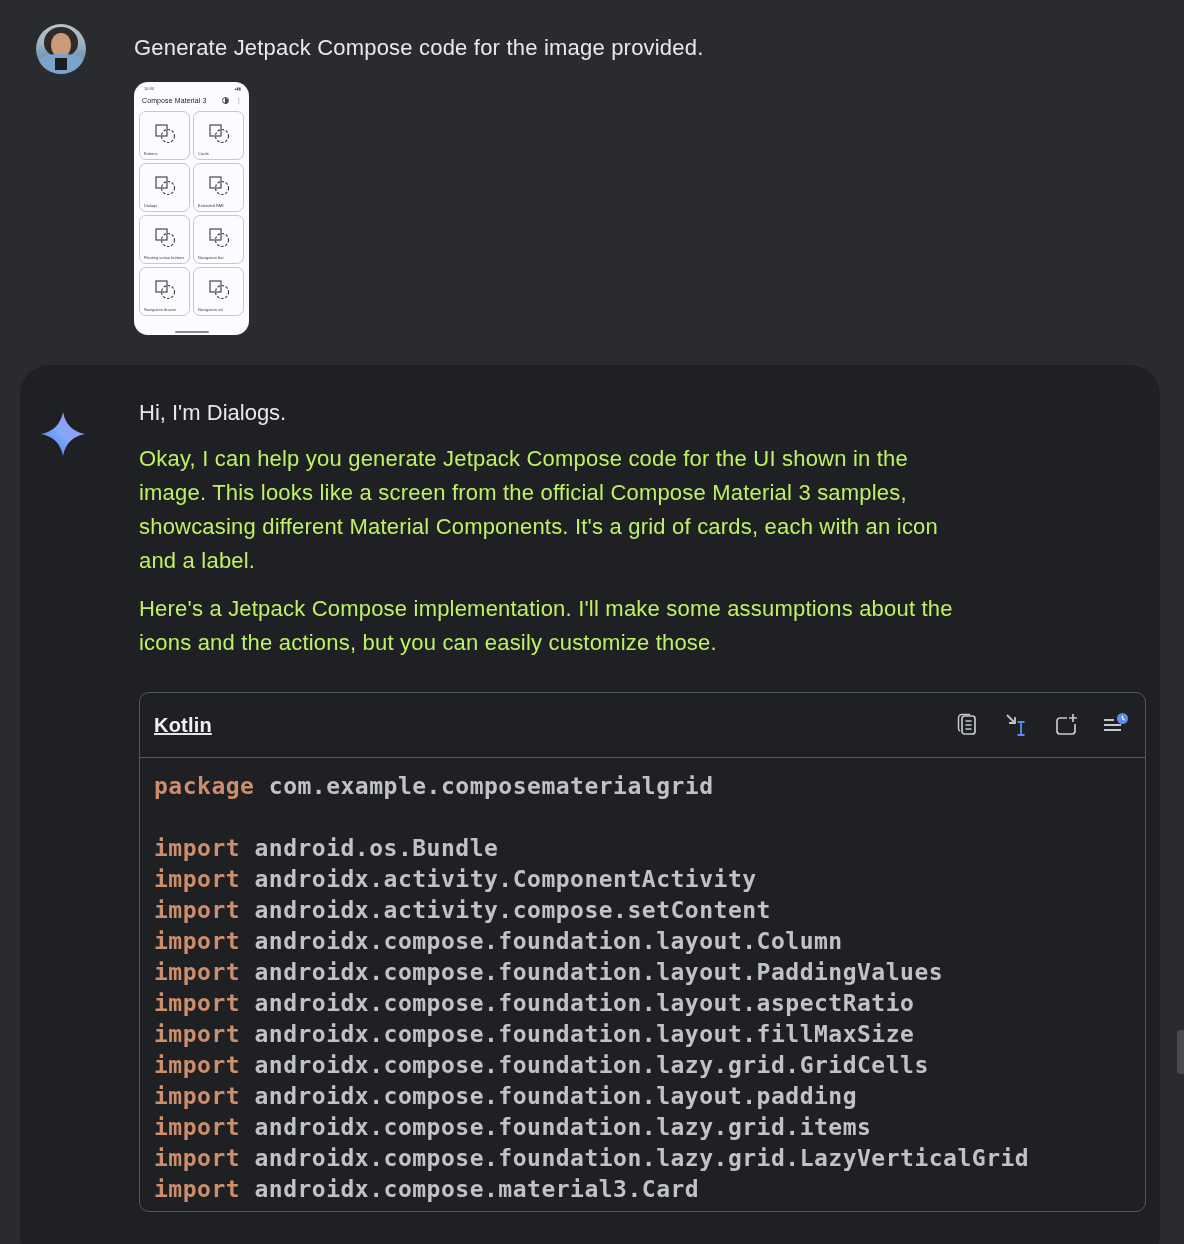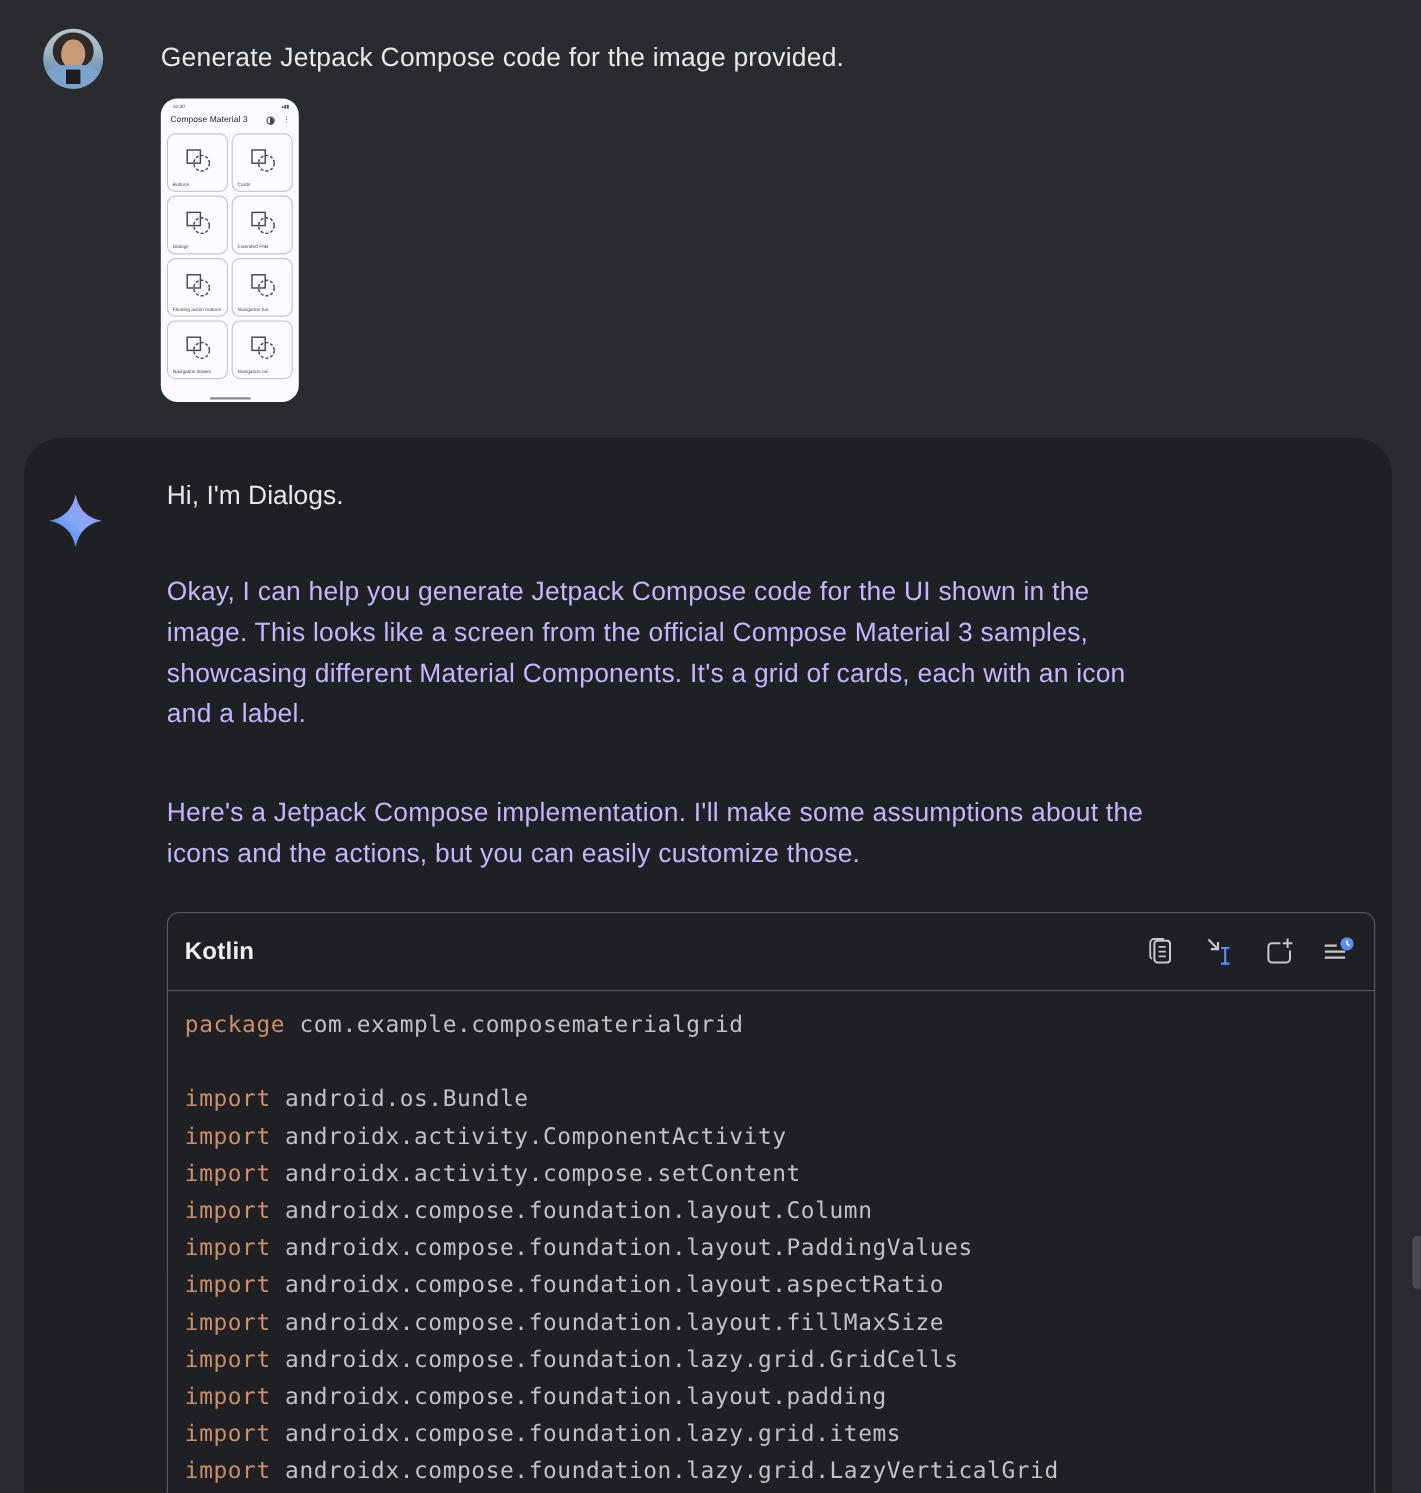--- a/index.html
+++ b/index.html
@@ -52,36 +52,37 @@
   
   .model-card {
     margin:30px 24px 0 20px; width:1140px; min-height:900px;
     background:#1f2023; border-radius:30px; padding:33px 34px 40px 20px;
     position:relative;
   }
   .model-row { display:flex; }
   .sparkle { width:46px; height:46px; flex:0 0 46px; margin-top:13px; }
   .model-content { margin-left:53px; width:1007px; }
   .greeting { font-size:22px; line-height:30px; color:#e7e8ec; }
-  .para { font-size:22px; line-height:34px; color:#c4b5fd; margin-top:48px; white-space:pre-line; letter-spacing:.2px; }
+  .para { font-size:22px; line-height:34px; color:#bef264; margin-top:14px; white-space:pre-line; letter-spacing:.2px; }
 
   
   .code-block {
     margin-top:32px; width:1007px; border:1px solid #55585e; border-radius:10px;
     overflow:hidden; background:#1f2023;
   }
   .code-header {
     height:65px; display:flex; align-items:center; padding:0 16px 0 14px;
     border-bottom:1px solid #55585e;
+    text-decoration:underline;
   }
   .code-lang { font-size:20px; font-weight:bold; color:#eef0f3; letter-spacing:.2px; }
   .code-toolbar { margin-left:auto; display:flex; align-items:center; gap:21px; }
   .tb-btn { width:28px; height:28px; display:flex; align-items:center; justify-content:center; background:none; border:none; cursor:pointer; padding:0; }
   .code-body { padding:13px 10px 6px 14px; }
-  .code-line { font-family:"DejaVu Sans Mono", monospace; font-size:19px; line-height:31px; letter-spacing:.5px; white-space:pre; color:#c0c2c8; }
+  .code-line { font-family:"DejaVu Sans Mono", monospace; font-size:23px; line-height:31px; letter-spacing:.5px; white-space:pre; color:#c0c2c8;font-weight:bold; }
   .code-line .kw { color:#cd8e6c; }
 
   
   .scroll-thumb {
     position:absolute; right:0; top:1030px; width:7px; height:44px;
     border-radius:4px 0 0 4px; background:#4a4b4f;
   }
 </style>
 </head>
 <body>

